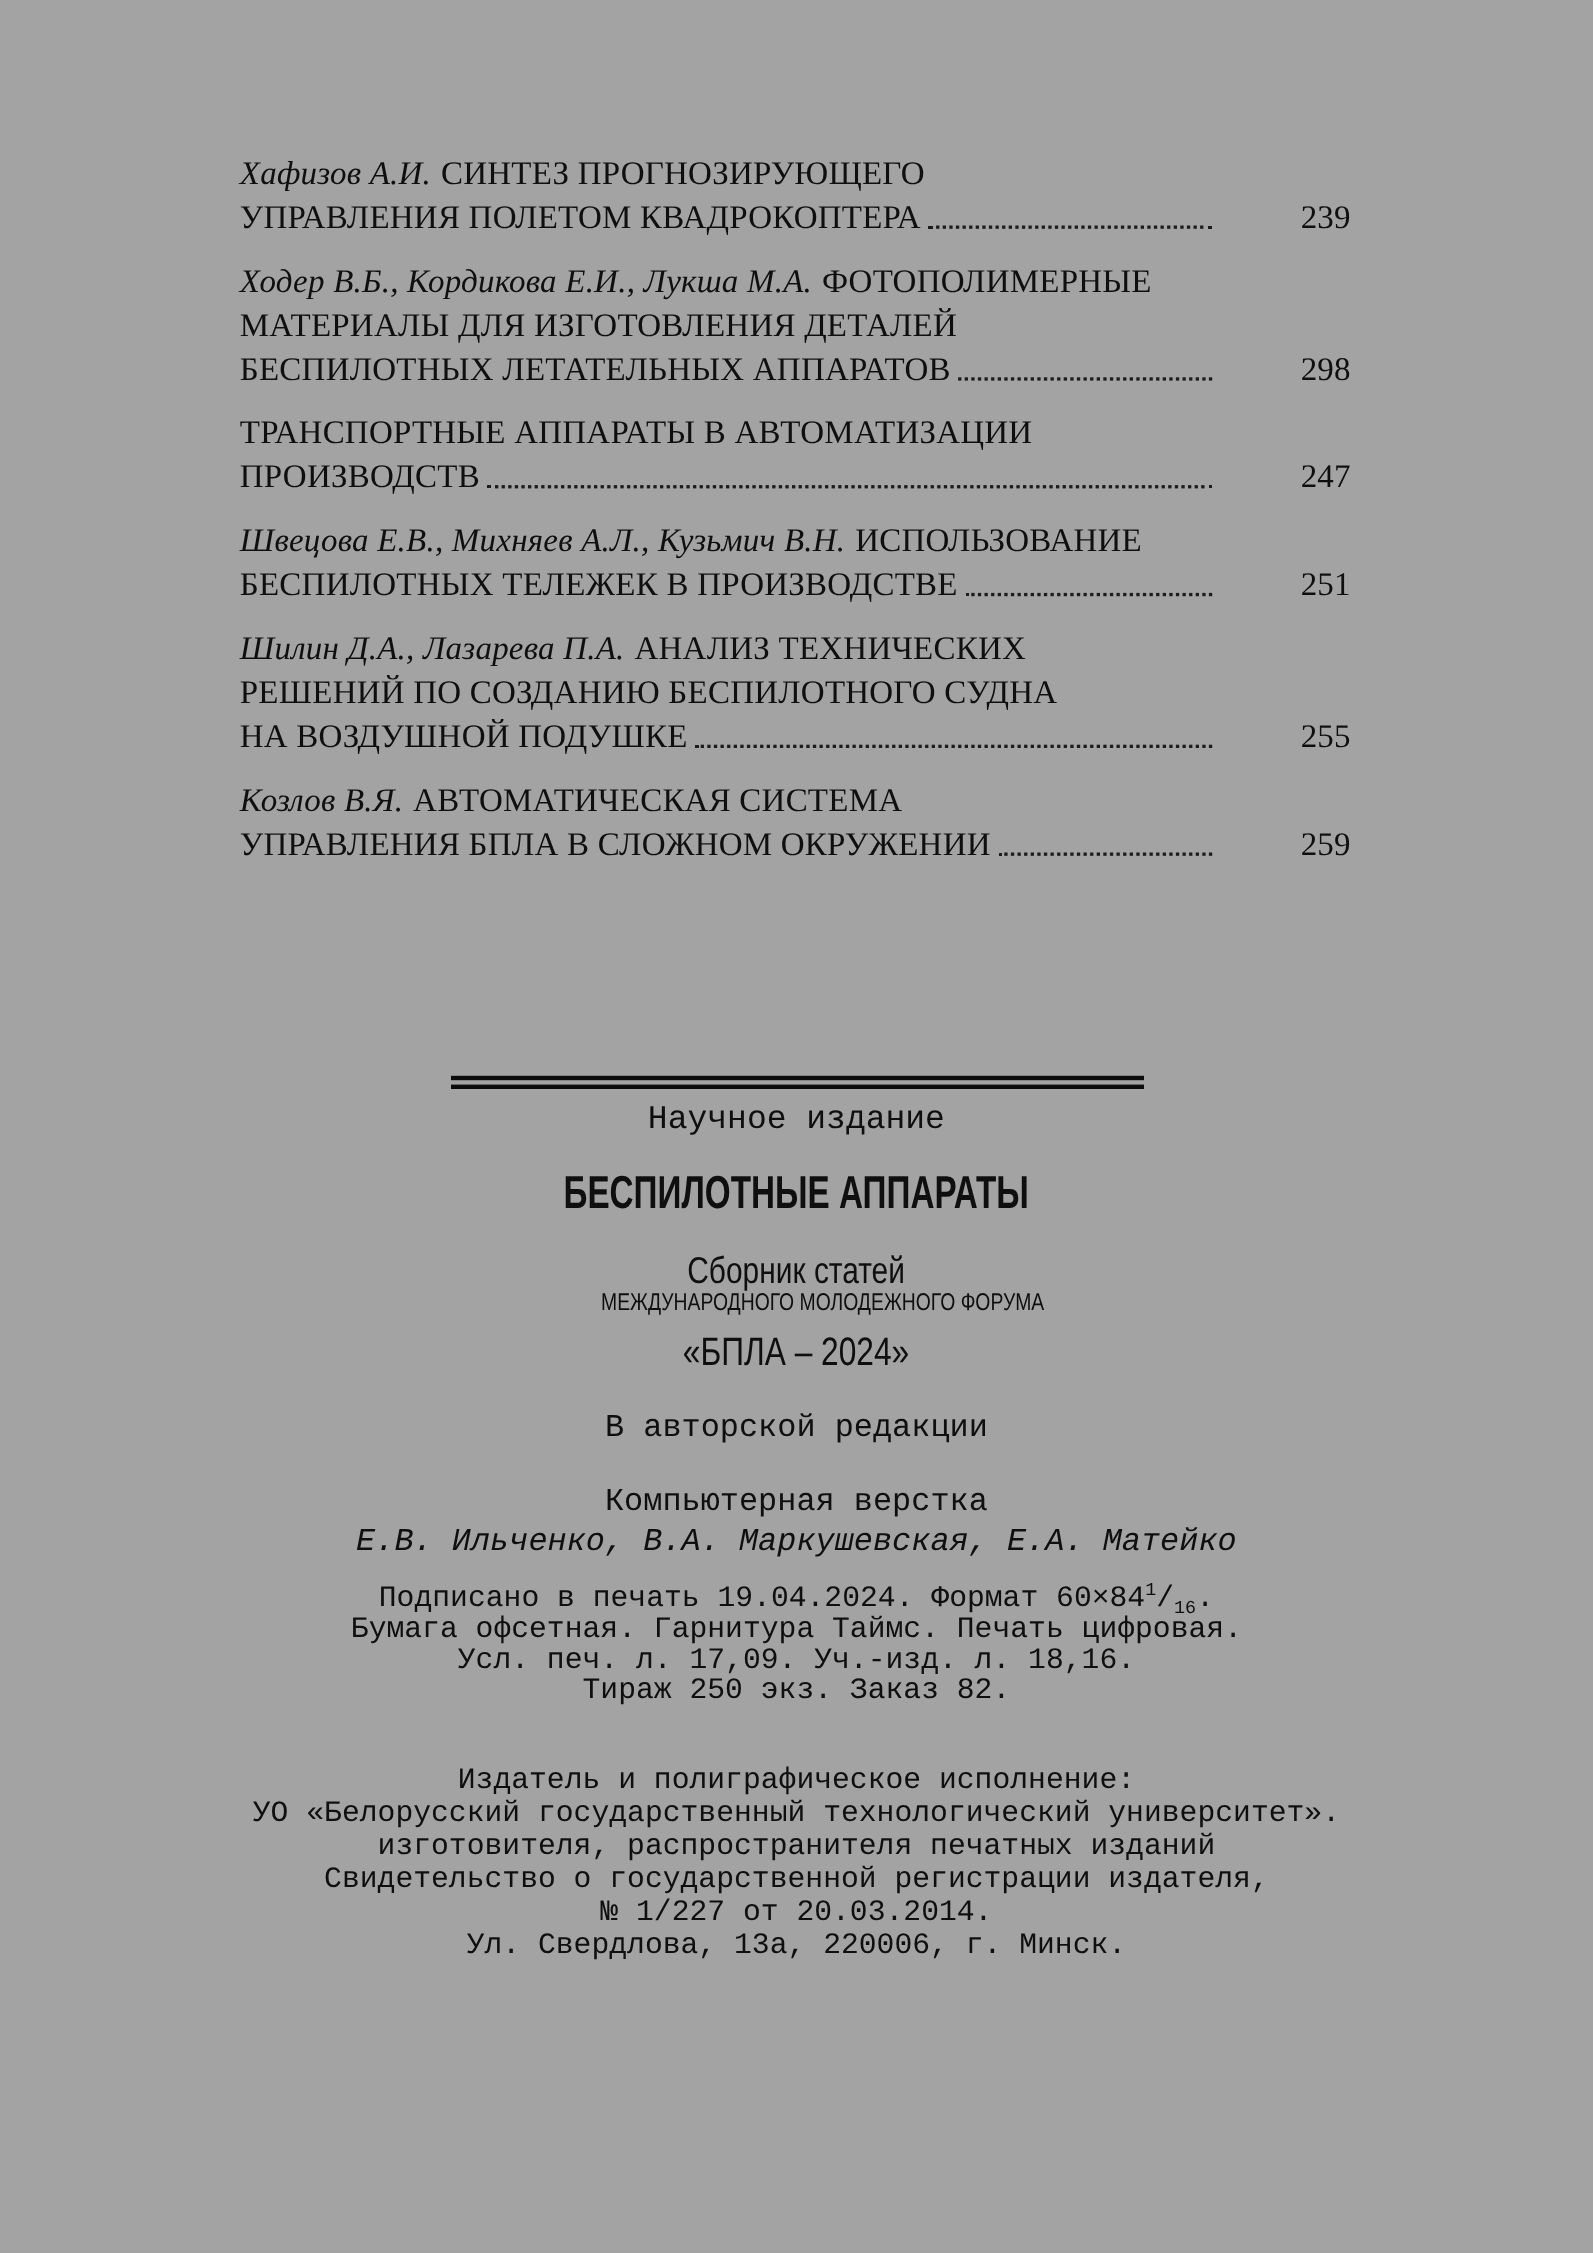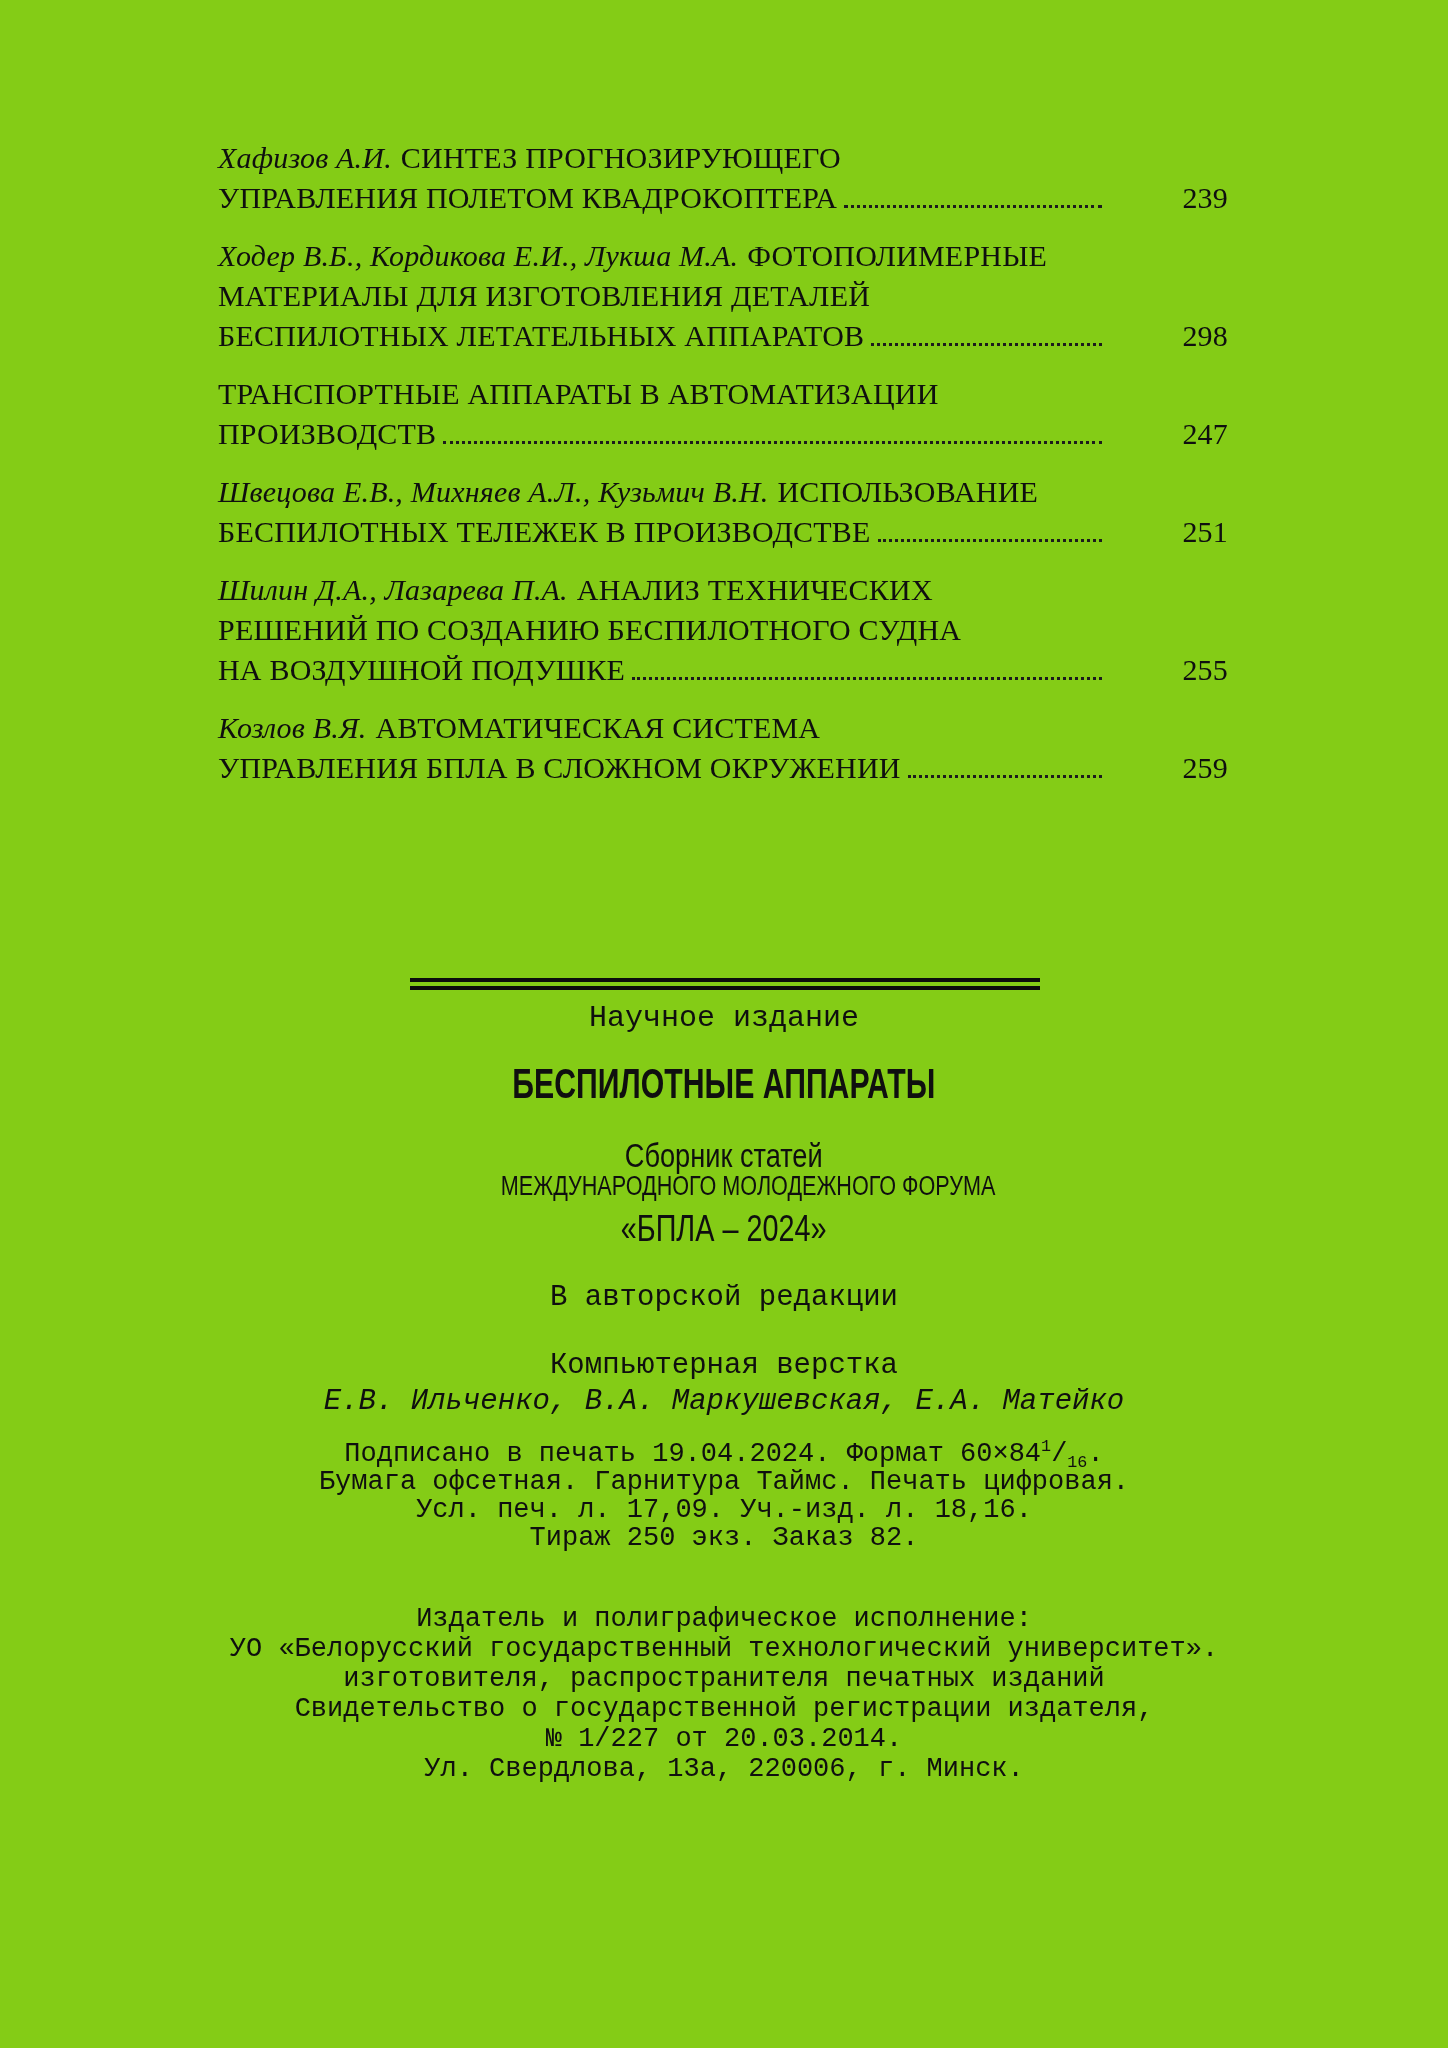--- a/index.html
+++ b/index.html
@@ -1,20 +1,20 @@
 <!DOCTYPE html>
 <html lang="ru"><head>
 <meta charset="utf-8">
 <style>
   html, body { margin: 0; padding: 0; background: #ffffff; }
   .page {
     position: relative;
     width: 1448px;
     height: 2048px;
-    background: #84cc16;
+    background: #a3a3a3;
     color: #0f0f0f;
     font-family: "Liberation Serif", serif;
     overflow: hidden;
   }
 
   
   .toc {
     position: absolute;
     left: 218px;
     top: 138px;
@@ -61,21 +61,21 @@
     border-bottom: 4.5px solid #0c0c0c;
   }
   .serif   { font-family: Liberation Mono, monospace; }
   .sans    { font-family: "Liberation Sans", sans-serif; }
   .condense { display: inline-block; transform: scaleX(0.8); transform-origin: 50% 50%; white-space: nowrap; }
   .condense-title { display: inline-block; transform: scaleX(0.72); transform-origin: 50% 50%; white-space: nowrap; }
 
   .edition-type   { top: 1000px; font-size: 30px; }
   .book-title     { top: 1058px; font-size: 42px; font-weight: bold; }
   .subtitle-0     { top: 1134px; font-size: 34px; }
-  .subtitle-1     { top: 1170px; font-size: 27px; padding-left: 48px; }
+  .subtitle-1     { top: 1170px; font-size: 22px; padding-left: 48px; }
   .subtitle-2     { top: 1206px; font-size: 36px; }
   .edition-note   { top: 1280px; font-size: 29px; }
   .layout-heading { top: 1348px; font-size: 29px; }
   .layout-names   { top: 1384px; font-size: 29px; font-style: italic; }
 
   .print-block {
     position: absolute;
     left: 0; right: 0;
     top: 1440px;
     text-align: center;

